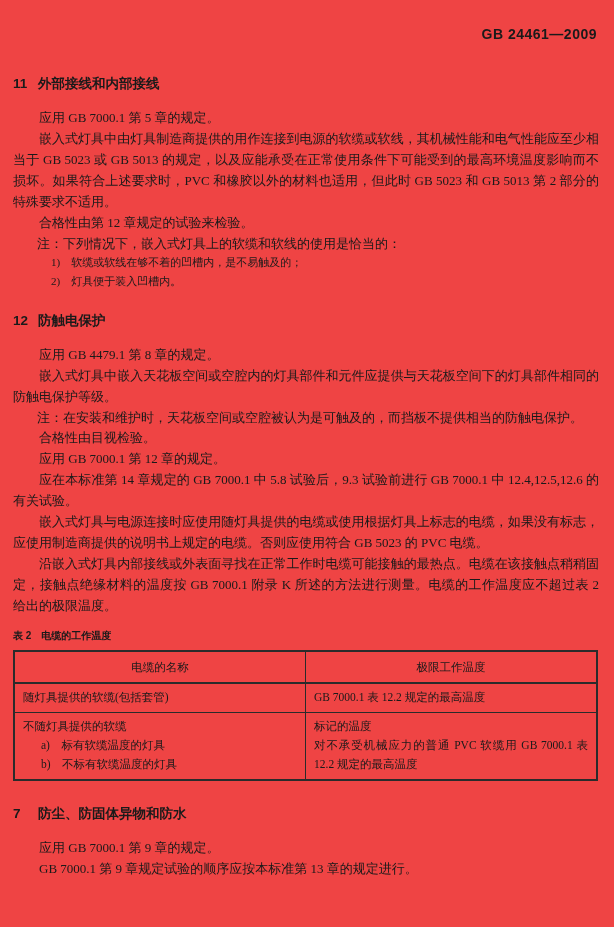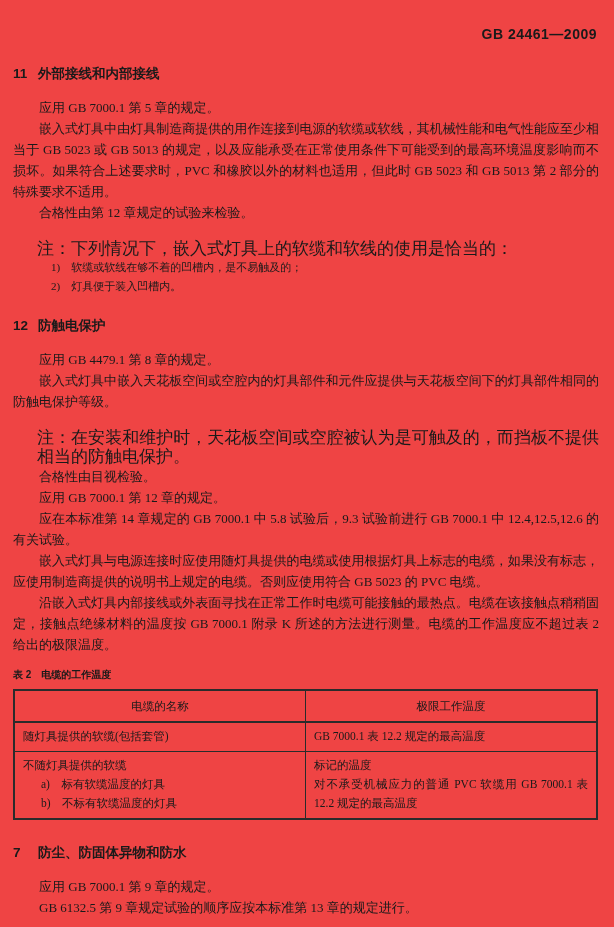--- a/index.html
+++ b/index.html
@@ -40,23 +40,23 @@
     flex: none;
   }
   .body-p {
     font-size: 13px;
     line-height: 21px;
     margin: 0;
     text-align: justify;
     text-indent: 2em;
   }
   .note-p {
-    font-size: 17px;
+    font-size: 13px;
     line-height: 19px;
-    margin: 16px 0 0 24px;
+    margin: 1px 0 0 24px;
     text-align: justify;
   }
   .note-item {
     font-size: 11px;
     line-height: 19px;
     margin: 0 0 0 38px;
     text-align: justify;
   }
   .table-caption {
     text-align: left;
@@ -91,21 +91,21 @@
   .cell-line.sub { padding-left: 18px; }
 </style>
 </head>
 <body>
 
 <div class="page">
 
   <div class="doc-header">GB 24461—2009</div>
 
   <div>
-    <div class="section-heading" style="margin-top:23px;">
+    <div class="section-heading" style="margin-top:33px;">
       <span class="sec-num">11</span>
       <span>外部接线和内部接线</span>
     </div>
     <p class="body-p">应用 GB 7000.1 第 5 章的规定。</p>
     <p class="body-p">嵌入式灯具中由灯具制造商提供的用作连接到电源的软缆或软线，其机械性能和电气性能应至少相当于 GB 5023 或 GB 5013 的规定，以及应能承受在正常使用条件下可能受到的最高环境温度影响而不损坏。如果符合上述要求时，PVC 和橡胶以外的材料也适用，但此时 GB 5023 和 GB 5013 第 2 部分的特殊要求不适用。</p>
     <p class="body-p">合格性由第 12 章规定的试验来检验。</p>
     <p class="note-p">注：下列情况下，嵌入式灯具上的软缆和软线的使用是恰当的：</p>
     <p class="note-item">1)　软缆或软线在够不着的凹槽内，是不易触及的；</p>
     <p class="note-item">2)　灯具便于装入凹槽内。</p>
   </div>
@@ -155,16 +155,16 @@
       </tbody>
     </table>
   </div>
 
   <div>
     <div class="section-heading" style="margin-top:24px;">
       <span class="sec-num">7</span>
       <span>防尘、防固体异物和防水</span>
     </div>
     <p class="body-p">应用 GB 7000.1 第 9 章的规定。</p>
-    <p class="body-p">GB 6132.5 第 9 章规定试验的顺序应按本标准第 13 章的规定进行。</p>
+    <p class="body-p">GB 7000.1 第 9 章规定试验的顺序应按本标准第 13 章的规定进行。</p>
   </div>
 
 </div>
 
 </body></html>

